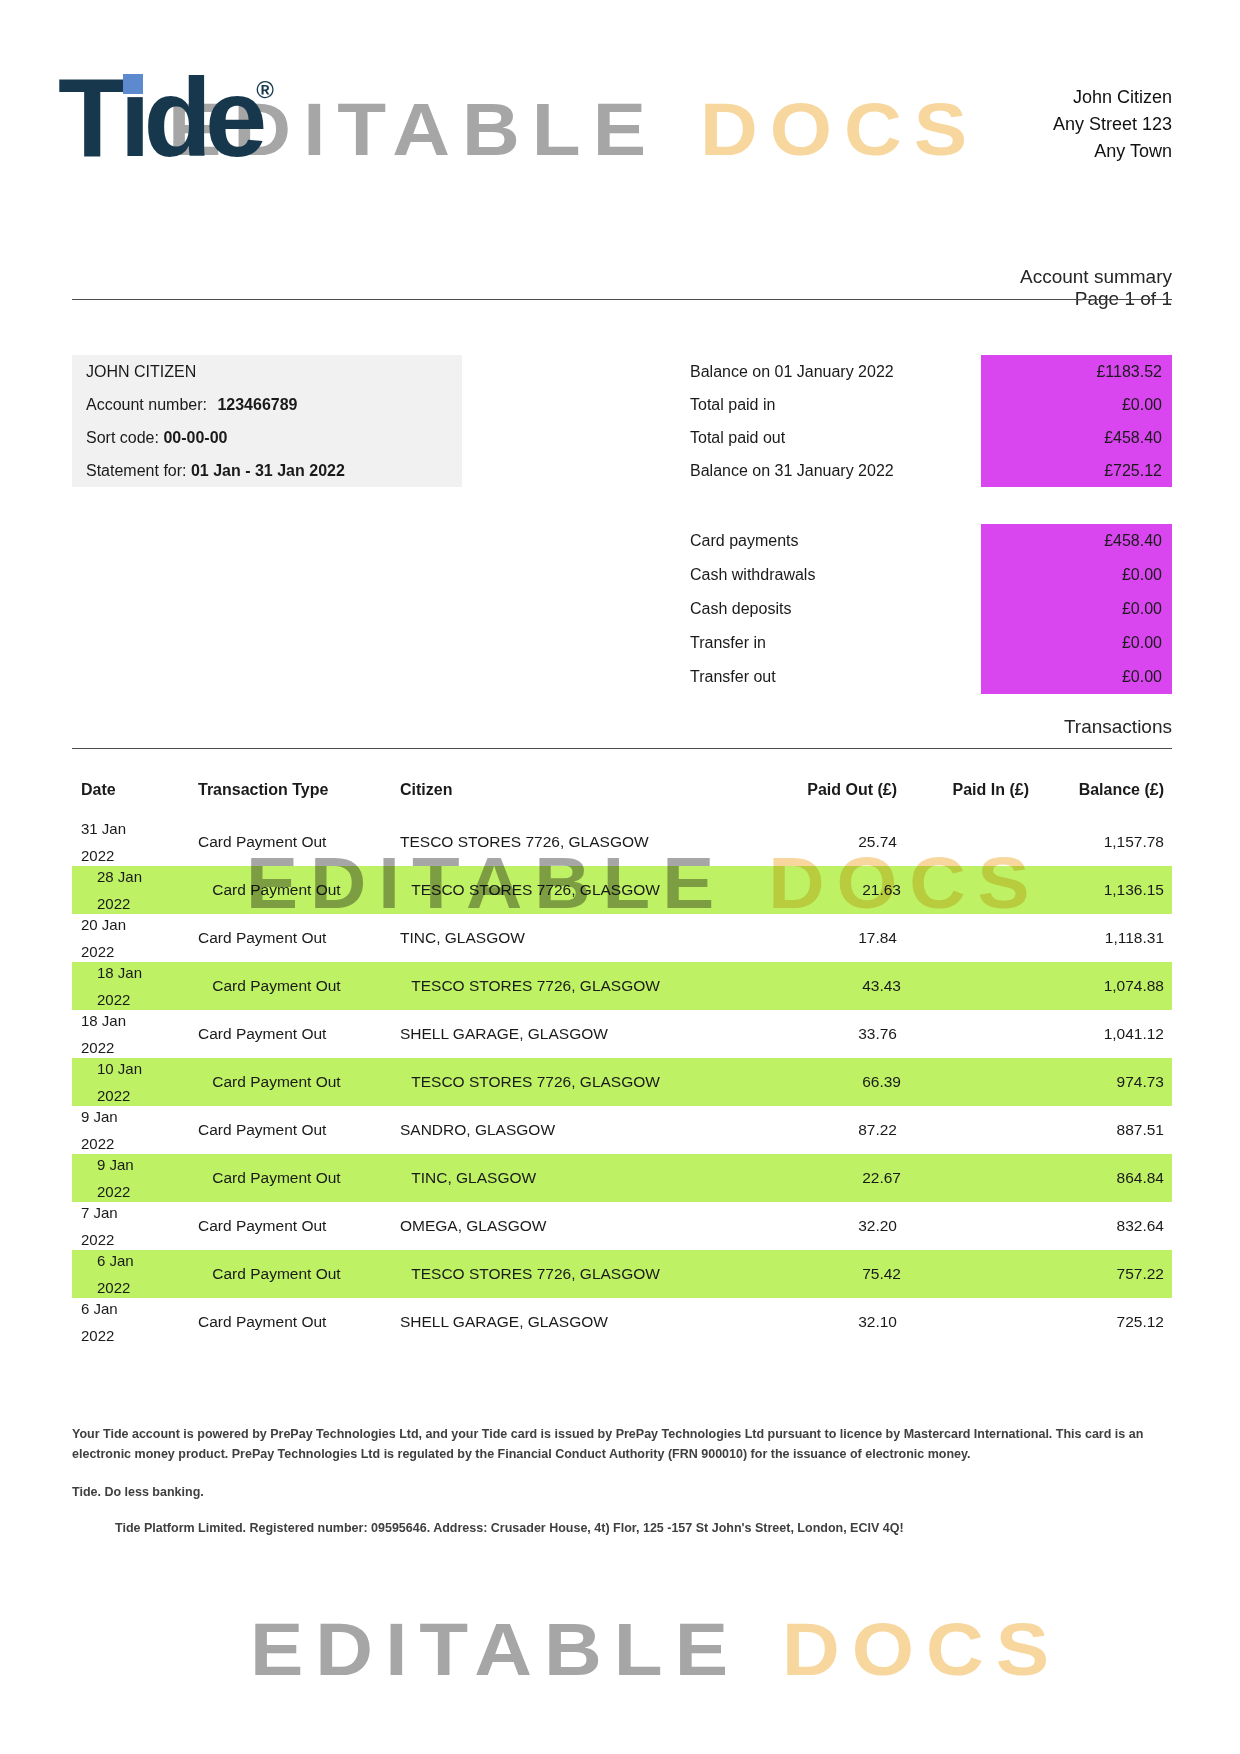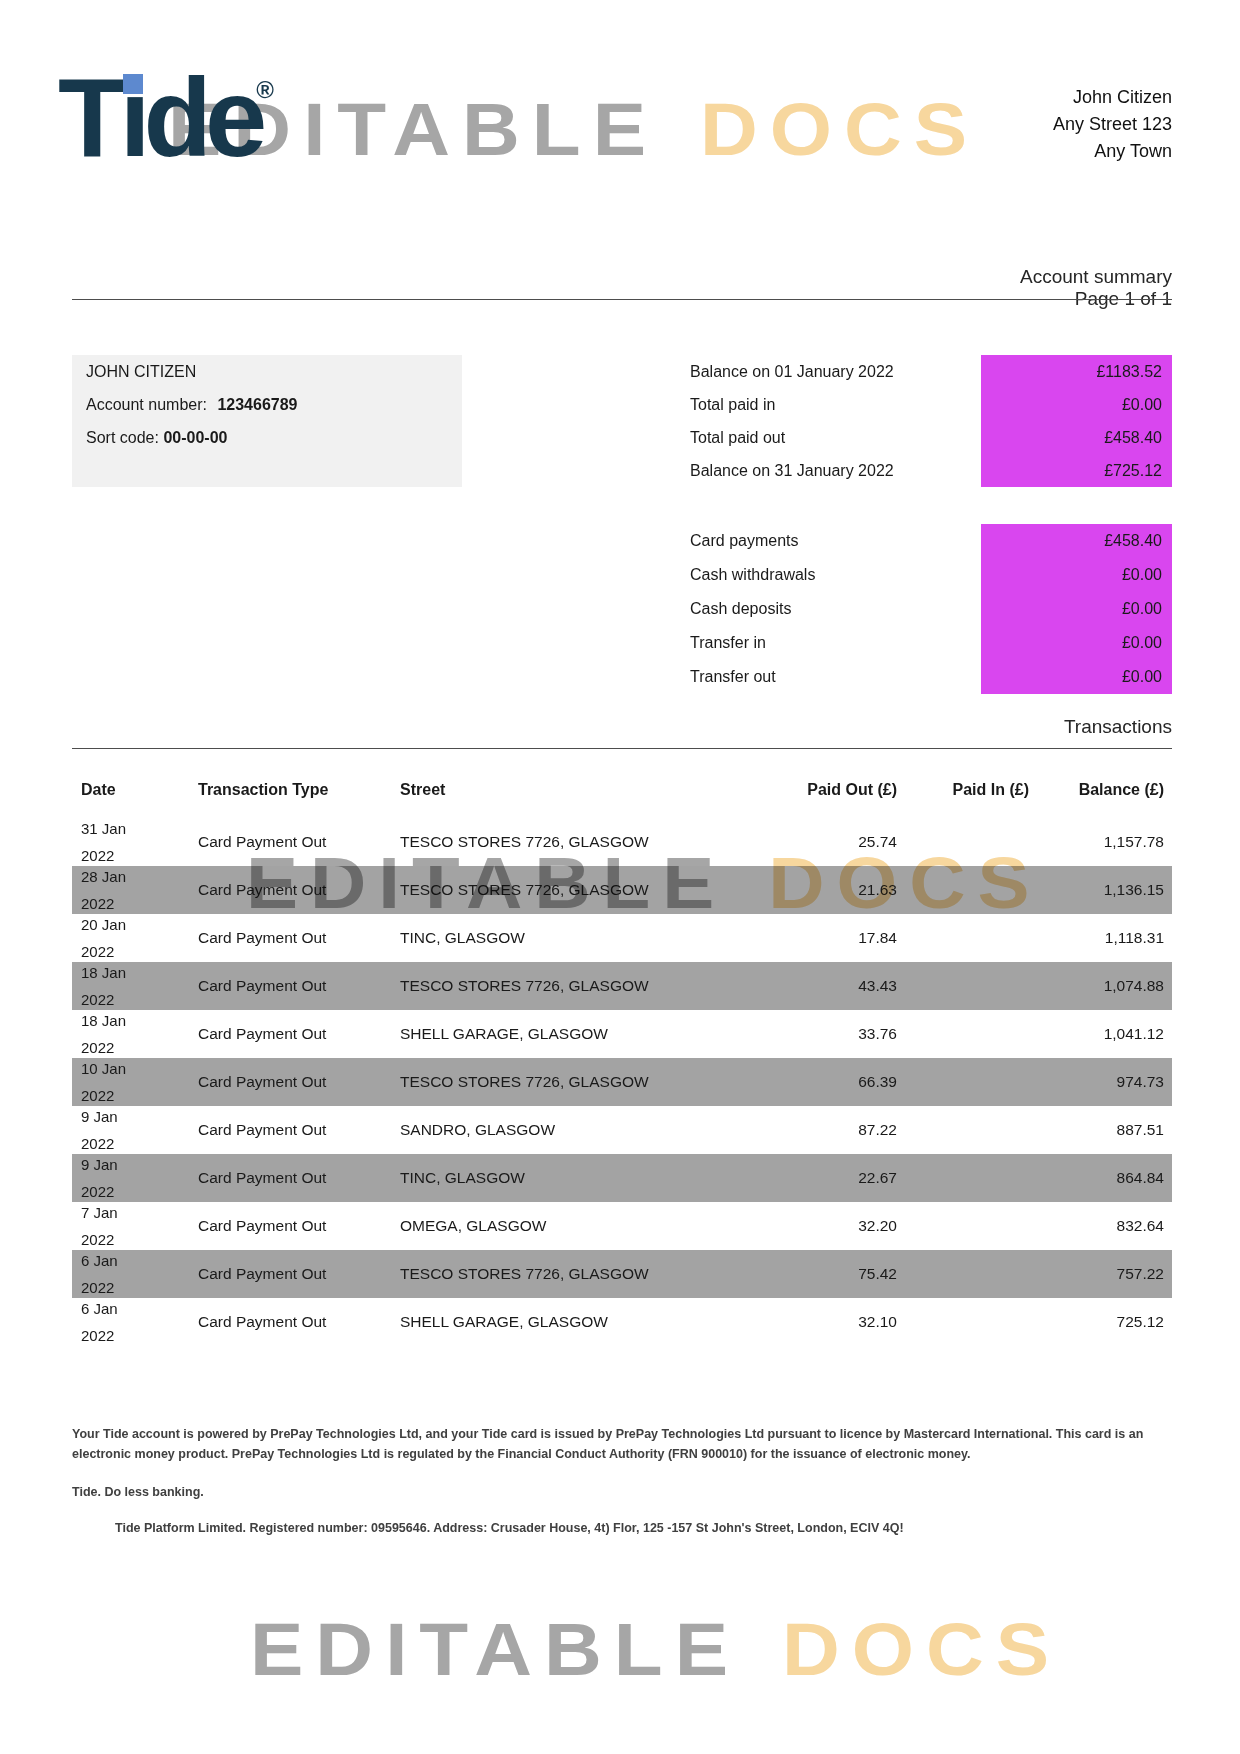--- a/index.html
+++ b/index.html
@@ -77,21 +77,21 @@
     width:191px;box-sizing:border-box;height:100%;
     background:#d946ef;
     display:flex;align-items:center;justify-content:flex-end;
     padding-right:10px;font-size:16px;
   }
   
   .table{position:absolute;left:72px;top:770px;width:1100px;z-index:2;}
   .thead{display:flex;height:40px;align-items:center;font-weight:bold;font-size:16px;}
   .trows{position:absolute;left:0;top:48px;width:1100px;}
   .trow{display:flex;height:48px;align-items:center;font-size:15.5px;}
-  .trow.alt{background:#a3a3a3;}
+  .trow.alt{background:#bef264;padding-left:16px;}
   .c{box-sizing:border-box;}
   .c.date{width:126px;padding-left:9px;}
   .c.date span{display:inline-block;width:60px;line-height:27px;font-size:15px;}
   .c.type{width:202px;}
   .c.details{width:300px;}
   .c.out{width:197px;text-align:right;}
   .c.in{width:132px;text-align:right;}
   .c.bal{width:143px;text-align:right;padding-right:8px;}
   
   .legal{
@@ -123,20 +123,21 @@
   <div class="sec-head head-account">
     <span>Account summary</span>
     <span>Page 1 of 1</span>
   </div>
   <div class="rule rule-account"></div>
 
   <div class="acct-box">
     <div>JOHN CITIZEN</div>
     <div><span>Account number: </span><span class="val num-gap">123466789</span></div>
     <div><span>Sort code: </span><span class="val">00-00-00</span></div>
+    <div><span>Statement for: </span><span class="val">01 Jan - 31 Jan 2022</span></div>
   </div>
 
   <div class="sumgroup group1">
     <div class="srow">
       <span class="slabel">Balance on 01 January 2022</span>
       <span class="sval">£1183.52</span>
     </div>
     <div class="srow">
       <span class="slabel">Total paid in</span>
       <span class="sval">£0.00</span>
@@ -176,21 +177,21 @@
 
   <div class="sec-head head-trans">
     <span>Transactions</span>
   </div>
   <div class="rule rule-trans"></div>
 
   <div class="table">
     <div class="thead">
       <div class="c date">Date</div>
       <div class="c type">Transaction Type</div>
-      <div class="c details">Street</div>
+      <div class="c details">Citizen</div>
       <div class="c out">Paid Out (£)</div>
       <div class="c in">Paid In (£)</div>
       <div class="c bal">Balance (£)</div>
     </div>
     <div class="trows">
       <div class="trow">
         <div class="c date"><span>31 Jan 2022</span></div>
         <div class="c type">Card Payment Out</div>
         <div class="c details">TESCO STORES 7726, GLASGOW</div>
         <div class="c out">25.74</div>

